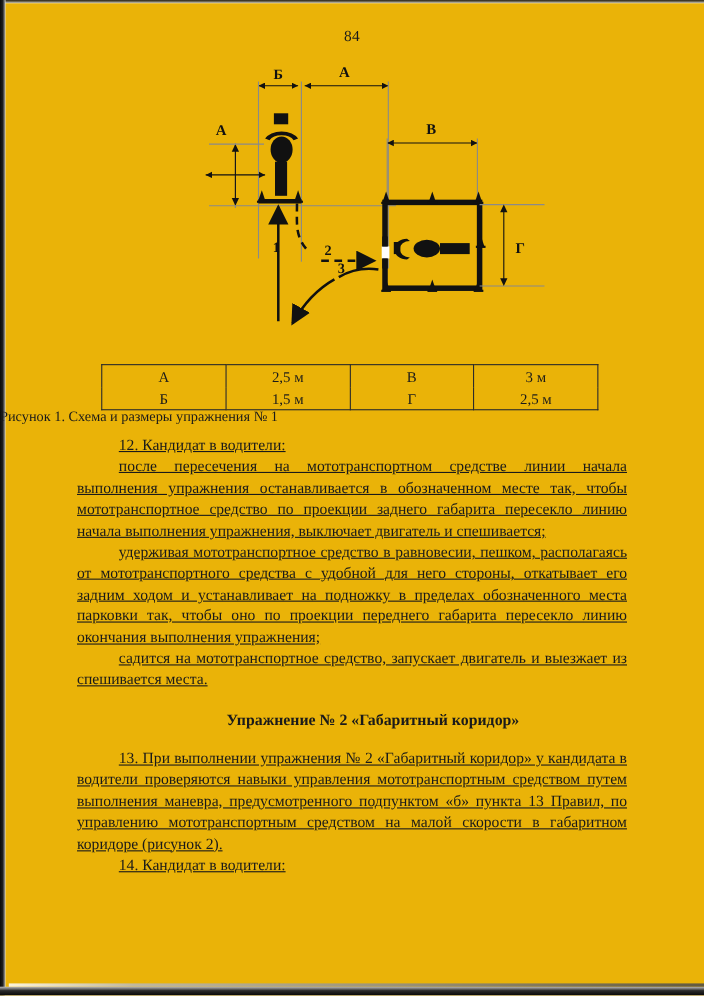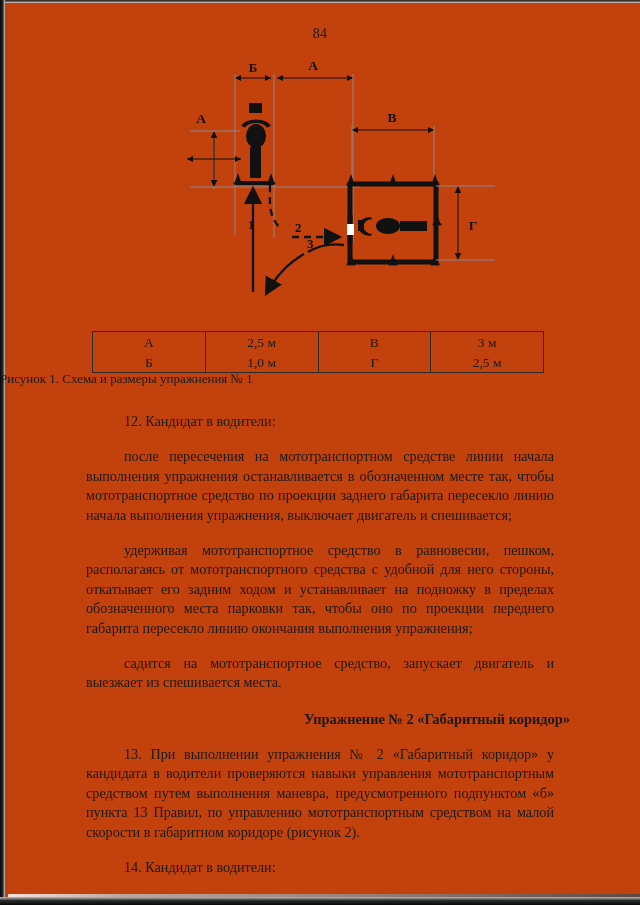--- a/index.html
+++ b/index.html
@@ -11,21 +11,21 @@
     width: 640px;
     height: 905px;
     font-family: "Liberation Serif", "DejaVu Serif", serif;
     color: #1a1a1a;
     position: relative;
     overflow: hidden;
   }
   .page {
     position: absolute;
     inset: 0;
-    background: #c2410c;
+    background: #eab308;
   }
   
   .scan-edge-left {
     position: absolute;
     left: 0; top: 0;
     width: 5px; height: 905px;
     background: linear-gradient(90deg, #0a0a0a 0%, #1c1c1c 45%, #6a6a6a 78%, #d8d8d8 100%);
   }
   .scan-edge-bottom {
     position: absolute;
@@ -100,29 +100,30 @@
     position: absolute;
     left: 70px;
     top: 396px;
     width: 500px;
     font-size: 14.2px;
     line-height: 19.4px;
     text-align: justify;
     text-justify: inter-word;
   }
   .body-text p {
-    margin: 16px;
+    margin: 0;
     text-indent: 38px;
+    text-decoration: underline;
   }
   .body-text h3 {
-    margin: 17px 0 4px 0;
+    margin: 17px 0 16px 0;
     font-size: 14.4px;
     font-weight: bold;
     text-indent: 38px;
-    text-align: right;
+    text-align: center;
     line-height: 19px;
   }
 </style>
 </head>
 <body>
 
 <div class="page">
 
   <div class="scan-edge-top"></div>
   <div class="scan-edge-left"></div>
@@ -231,21 +232,21 @@
   <table class="dim-table">
     <tbody>
       <tr>
         <td class="nb-top">А</td>
         <td class="nb-top">2,5 м</td>
         <td class="nb-top">В</td>
         <td class="nb-top">3 м</td>
       </tr>
       <tr>
         <td class="nb-bottom">Б</td>
-        <td class="nb-bottom">1,0 м</td>
+        <td class="nb-bottom">1,5 м</td>
         <td class="nb-bottom">Г</td>
         <td class="nb-bottom">2,5 м</td>
       </tr>
     </tbody>
   </table>
 
   <div class="fig-caption">Рисунок 1. Схема и размеры упражнения № 1</div>
 
   <div class="body-text">
     <p>12. Кандидат в водители:</p>

